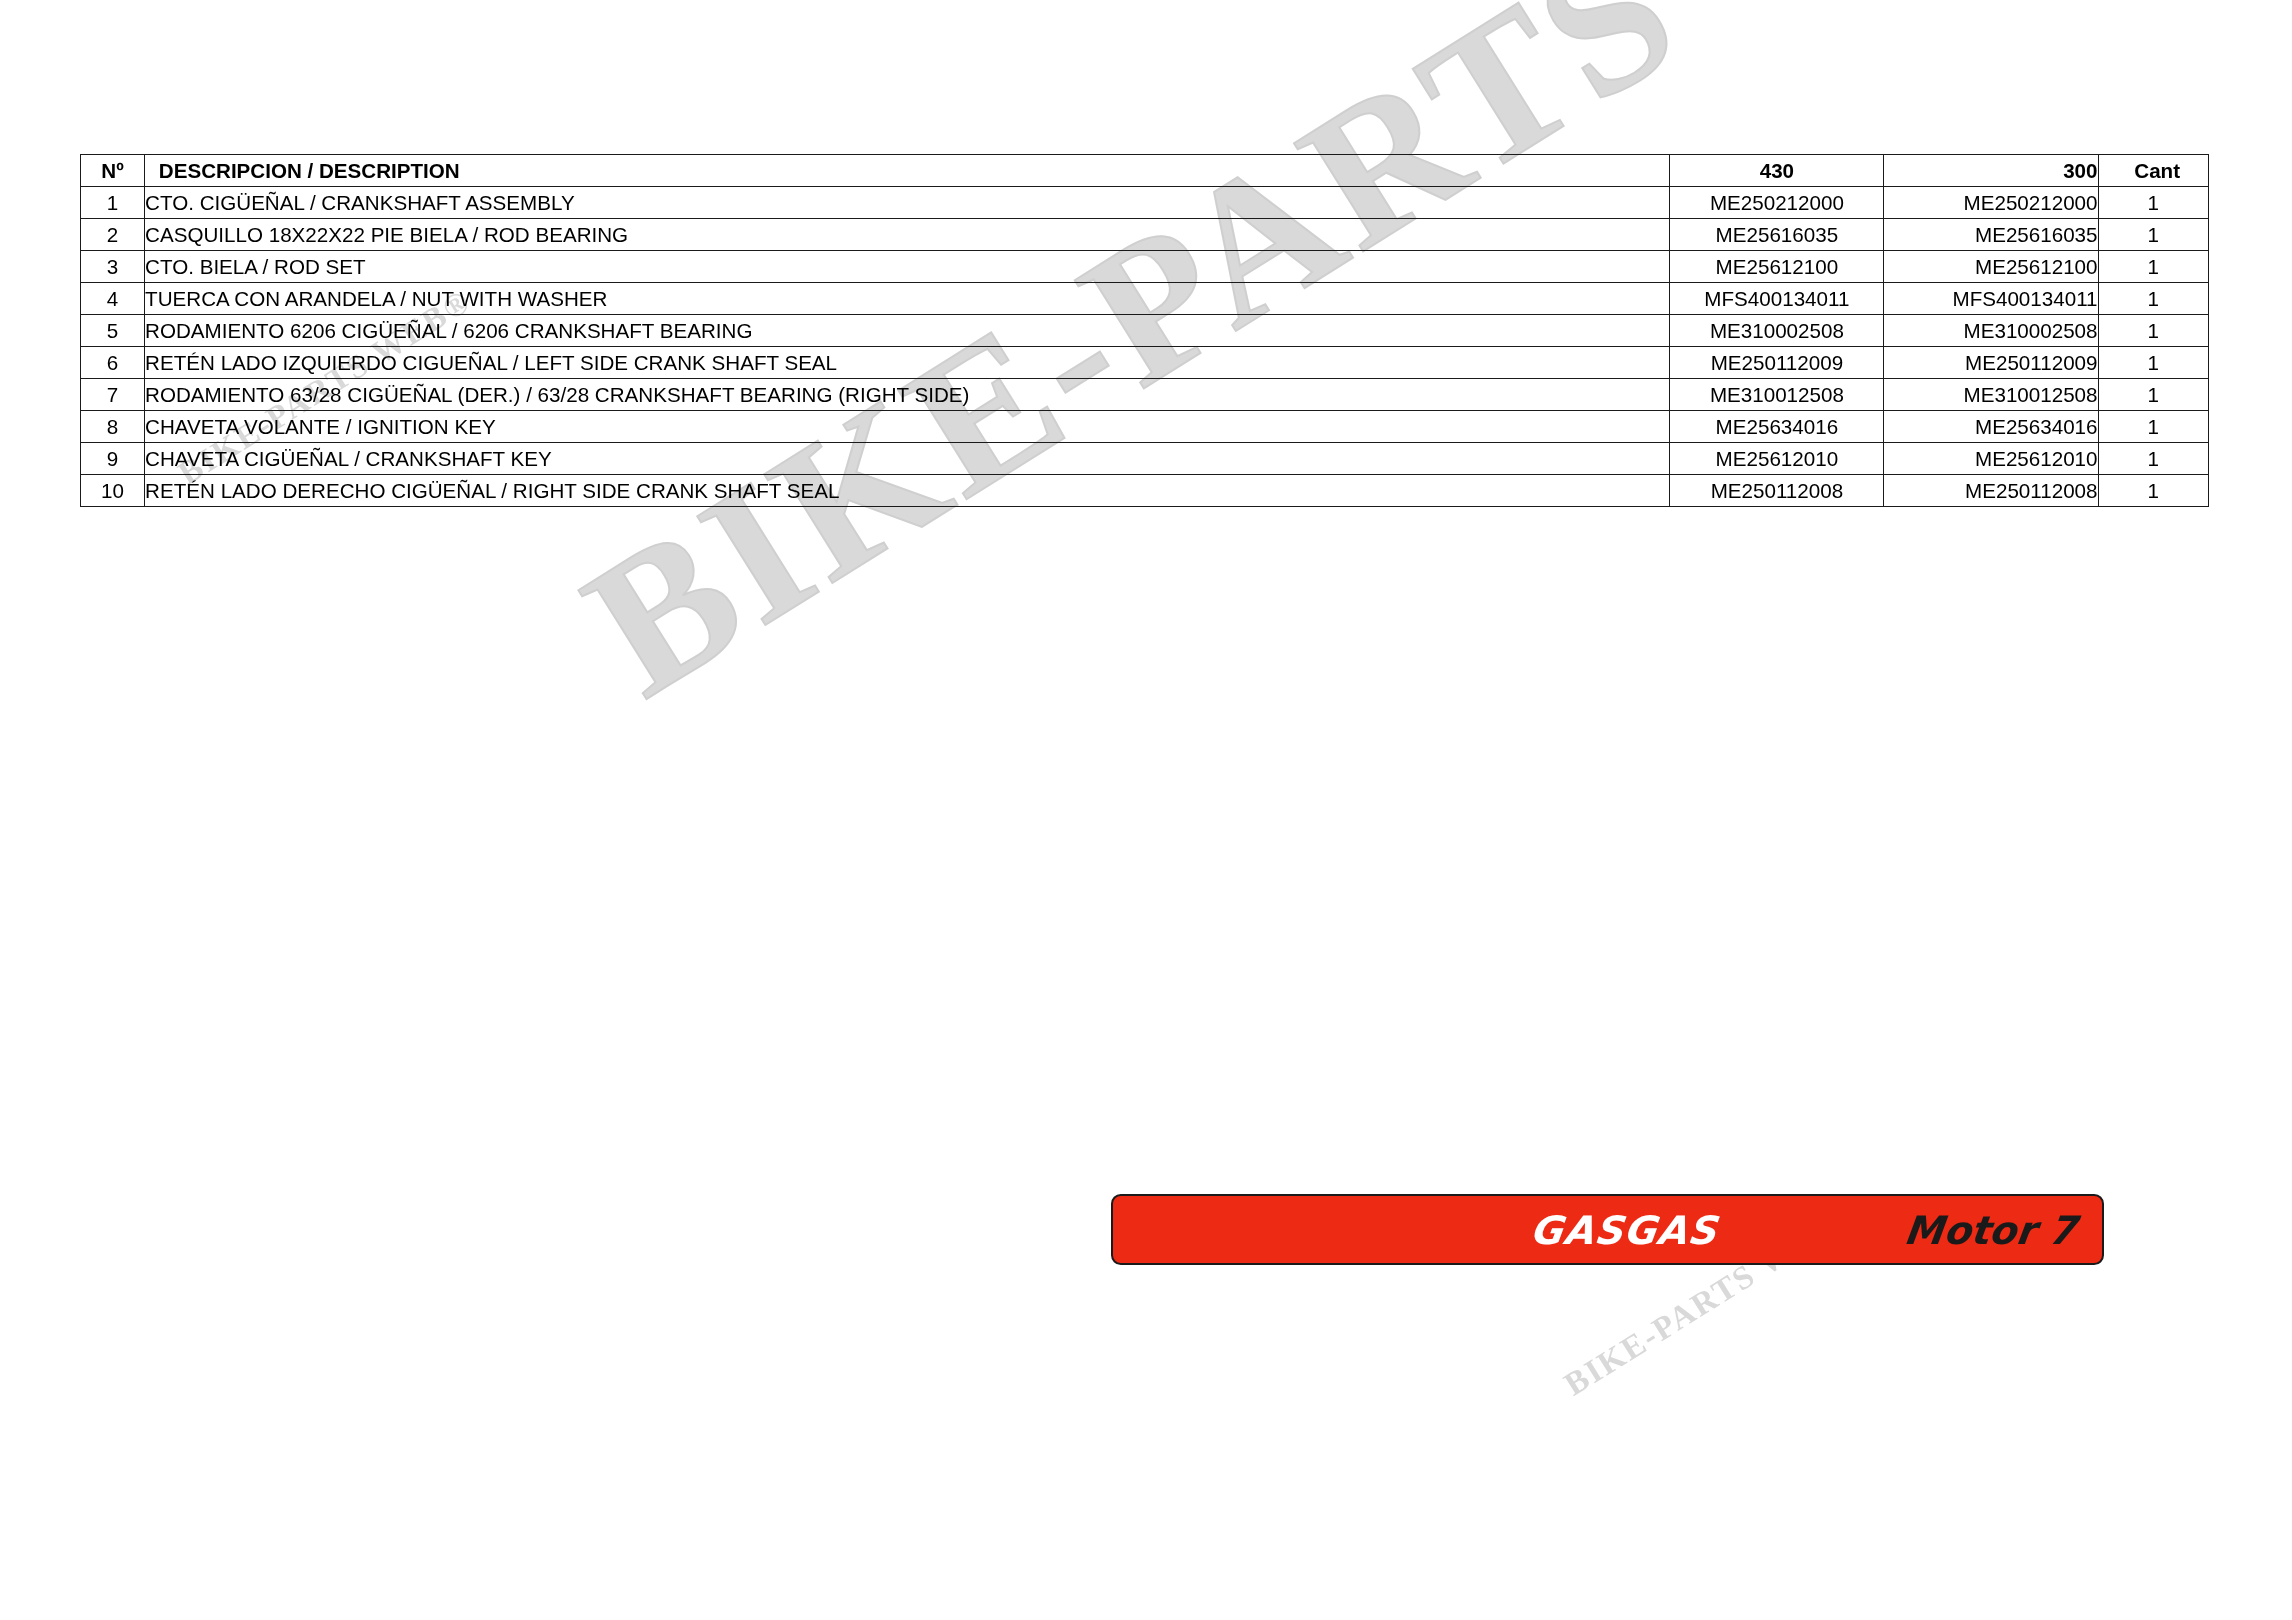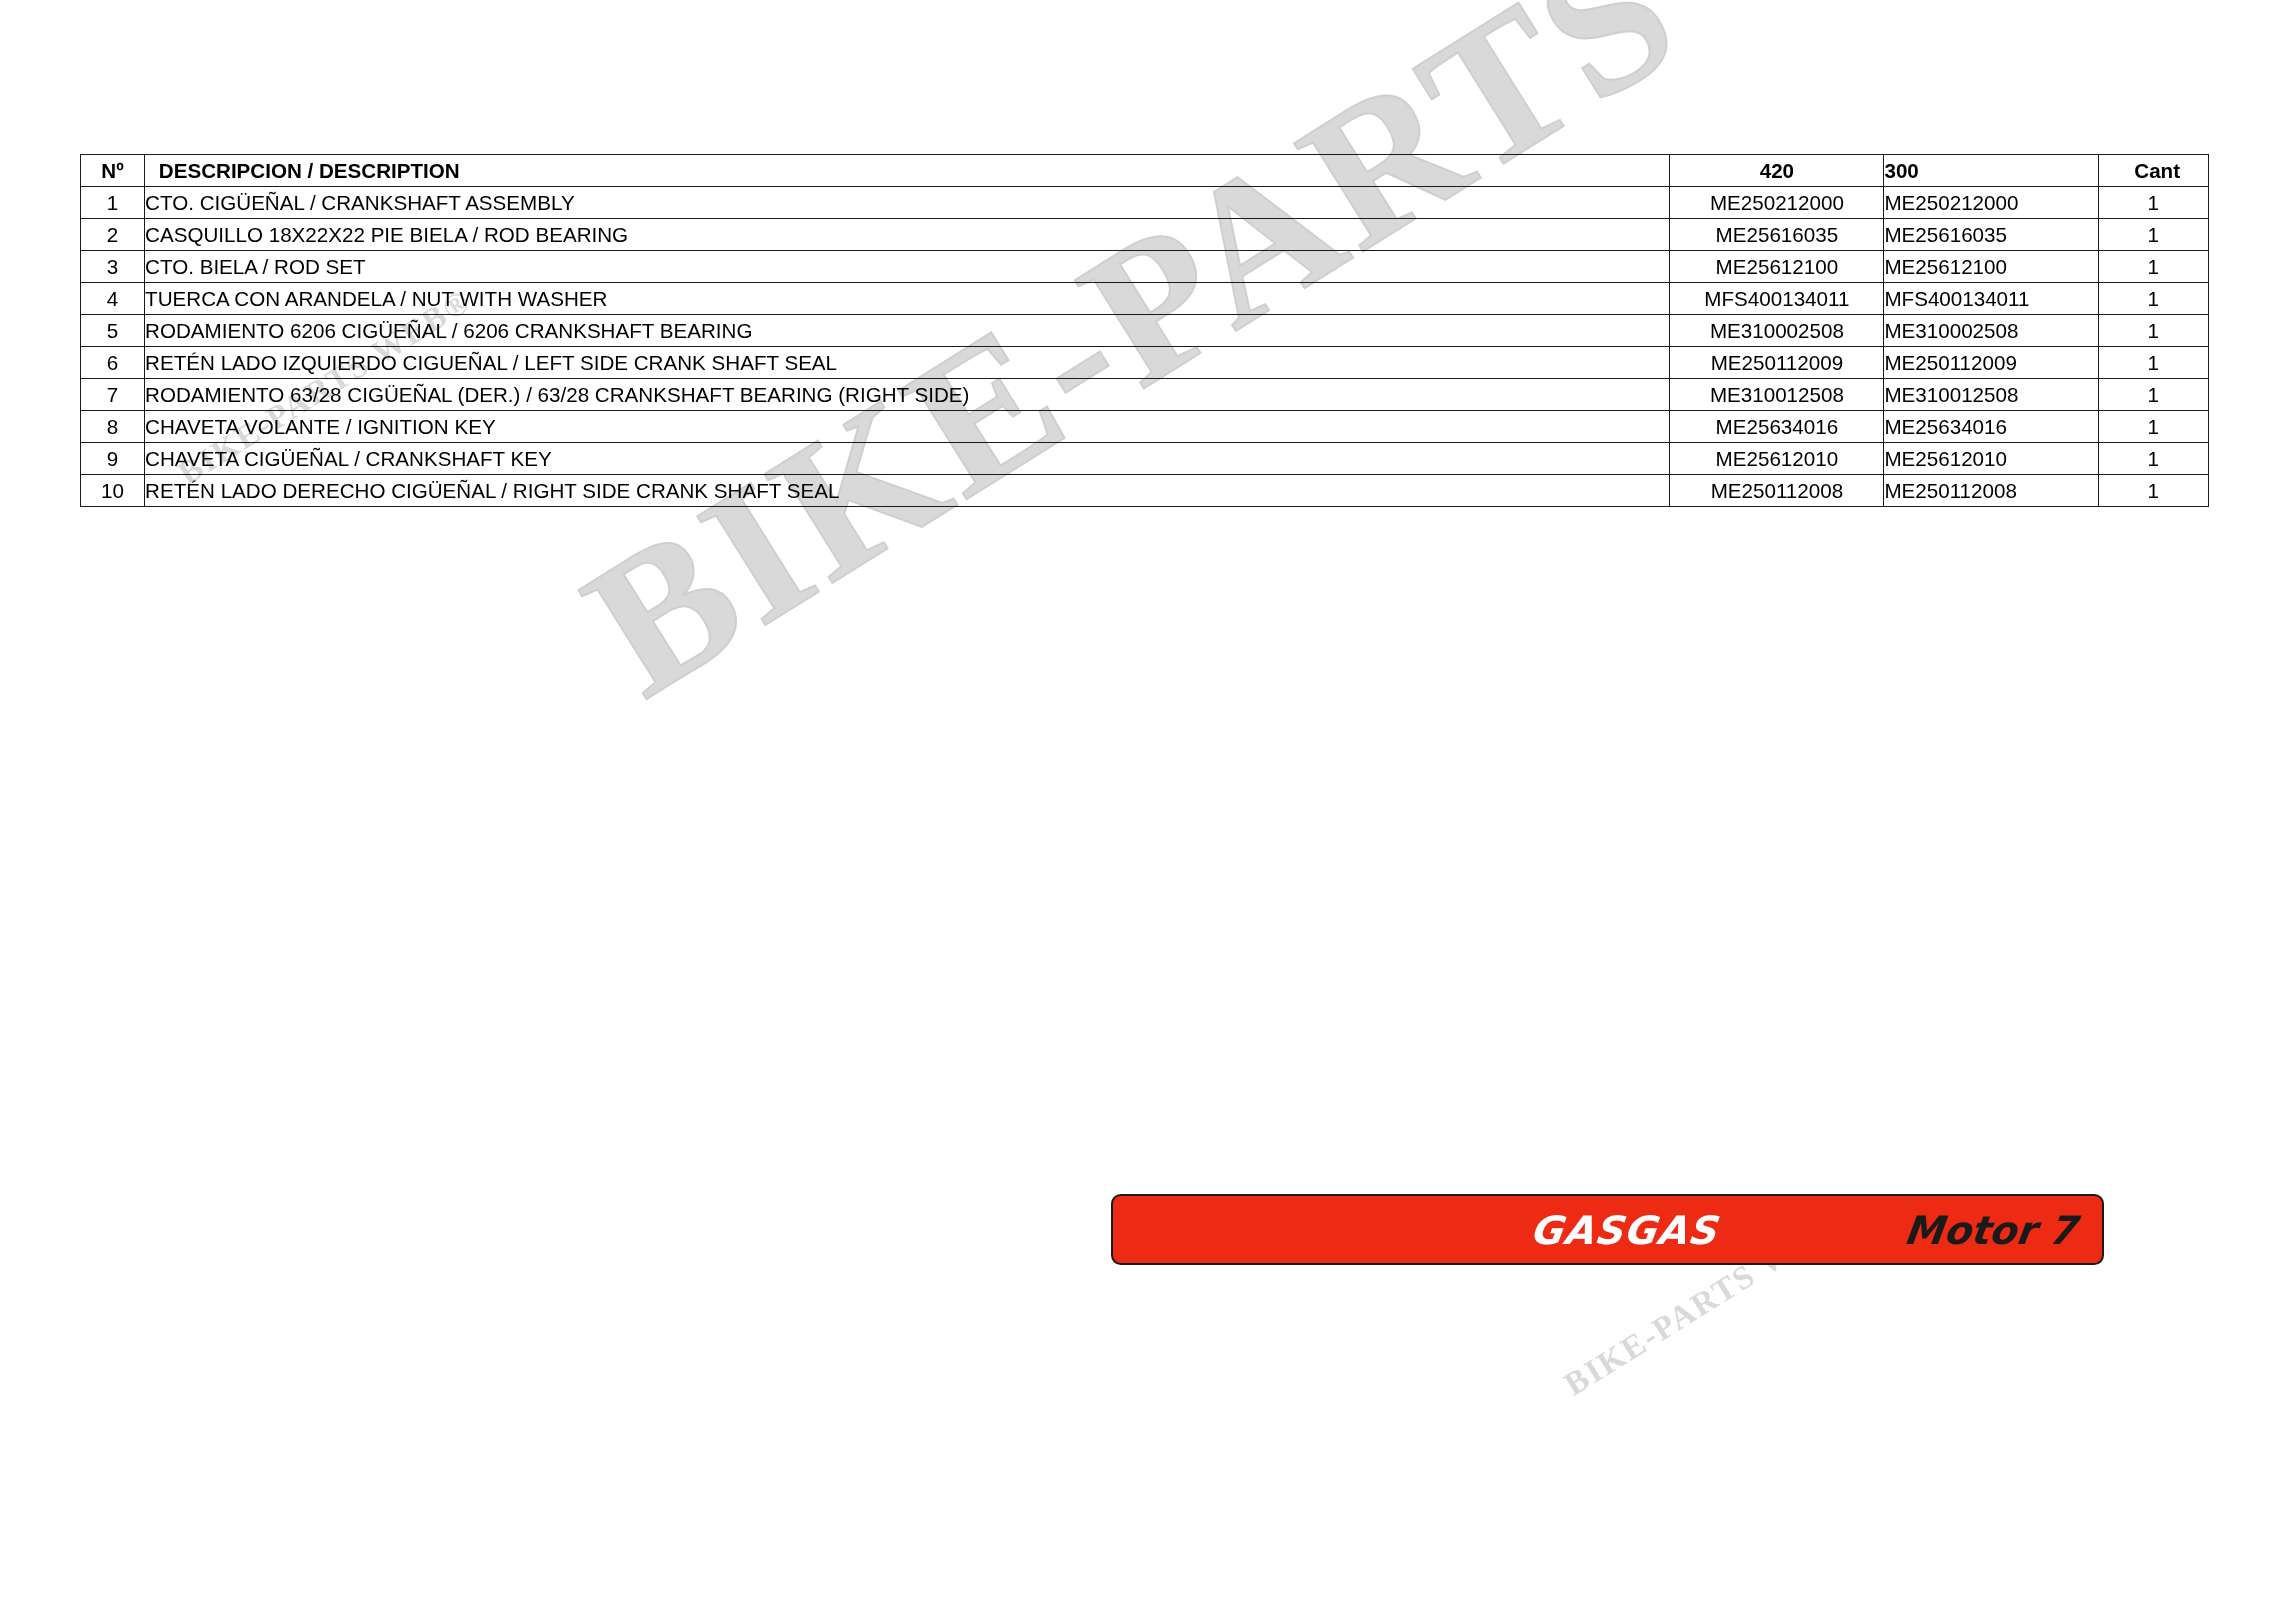--- a/index.html
+++ b/index.html
@@ -73,21 +73,21 @@
   thead th {
     font-weight: bold;
     font-size: 18.6px;
     height: 29px;
     line-height: 29px;
     margin-left: 18px;
   }
   .col-num   { width: 61px;  text-align: center; }
   .col-desc  { width: 1460px; text-align: left; padding-left: 13.7px; }
   .col-250   { width: 206px; text-align: center; }
-  .col-300   { width: 206px; text-align: left; }
+  .col-300   { width: 206px; text-align: right; }
   .col-cant  { width: 98px; text-align: center; }
 
   thead .col-desc { padding-left: 13.7px; }
   thead .col-num  { text-align: center; }
   thead .col-cant { text-align: center; padding-left: 7.8px; }
 
   tbody td { font-weight: normal; }
   tbody .col-desc { white-space: nowrap; overflow: hidden; }
 
   
@@ -145,21 +145,21 @@
   <div class="wm-big">BIKE-PARTS WEB</div>
   <div class="wm-sm wm-sm-1">BIKE-PARTS WEB®</div>
   <div class="wm-sm wm-sm-2">BIKE-PARTS WEB®</div>
 </div>
 
 <table class="parts-table">
   <thead>
     <tr>
       <th class="col-num">Nº</th>
       <th class="col-desc">DESCRIPCION / DESCRIPTION</th>
-      <th class="col-250">420</th>
+      <th class="col-250">430</th>
       <th class="col-300">300</th>
       <th class="col-cant">Cant</th>
     </tr>
   </thead>
   <tbody id="table-body">
       <tr>
         <td class="col-num">1</td>
         <td class="col-desc">CTO. CIGÜEÑAL / CRANKSHAFT ASSEMBLY</td>
         <td class="col-250">ME250212000</td>
         <td class="col-300">ME250212000</td>

